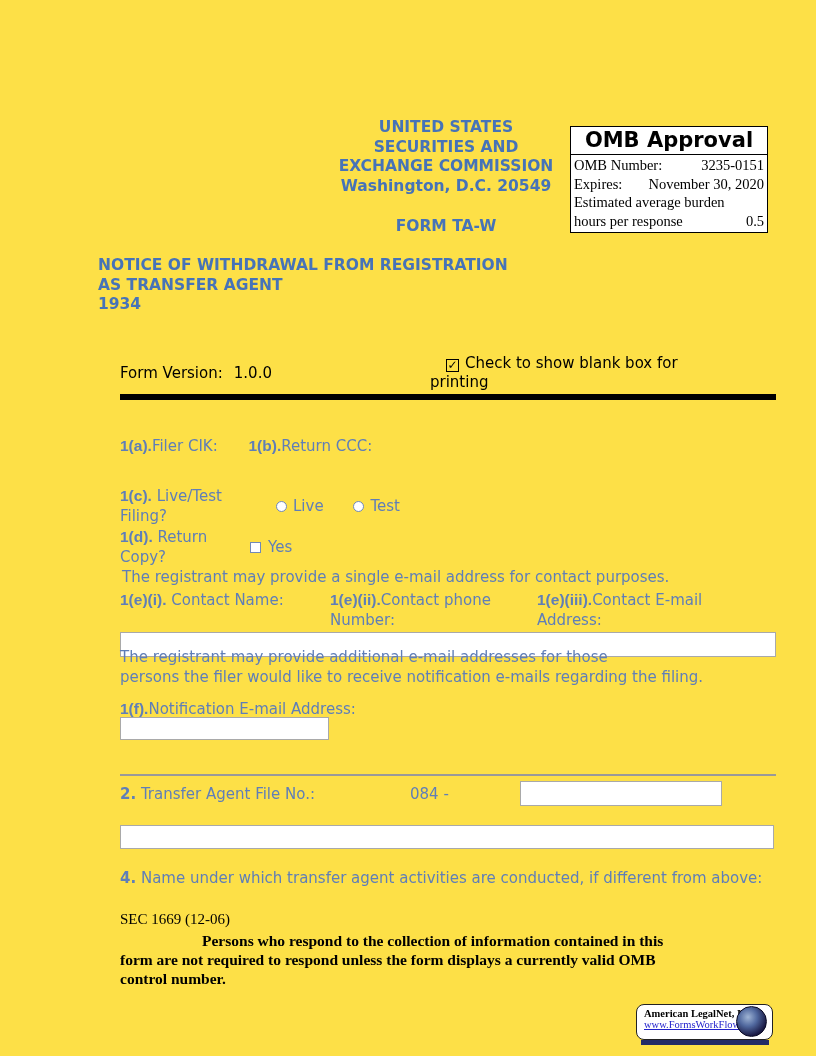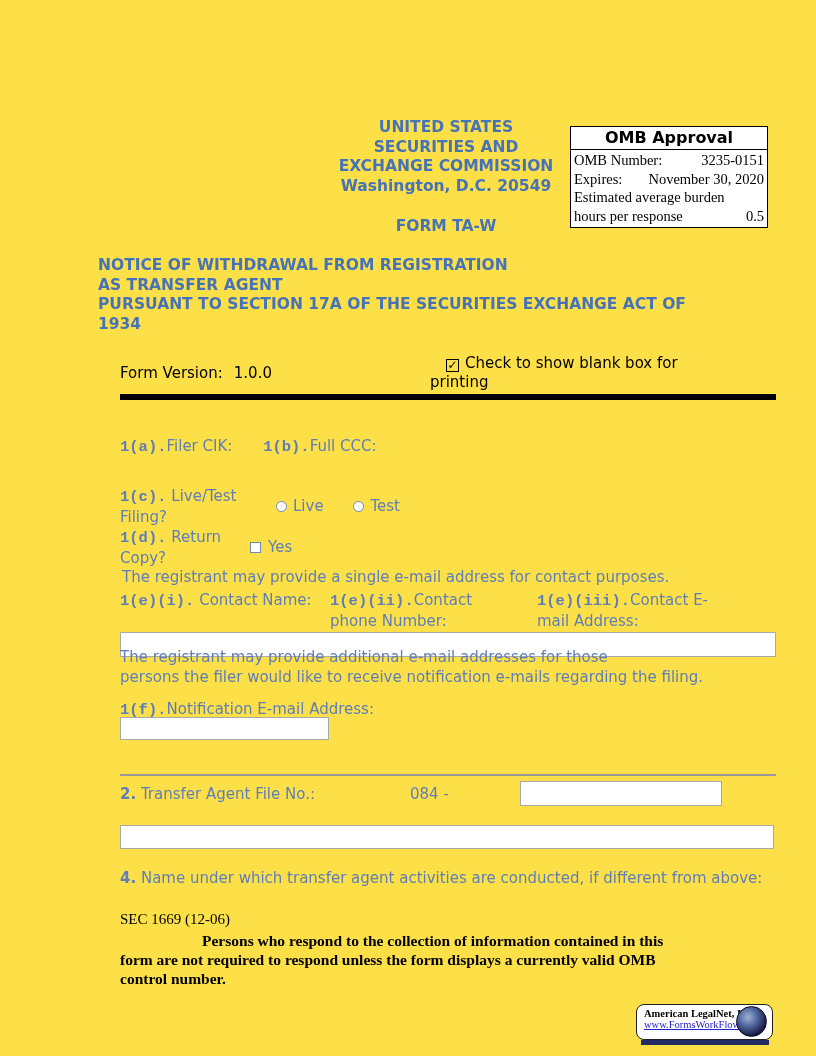--- a/index.html
+++ b/index.html
@@ -36,21 +36,21 @@
     font-size: 15.5px;
   }
   .omb-box {
     left: 570px; top: 126px; width: 198px;
     border: 1px solid #000;
     background: #fff;
   }
   .omb-title {
     font-family: "DejaVu Sans", sans-serif;
     font-weight: bold;
-    font-size: 16px;
+    font-size: 21px;
     text-align: center;
     border-bottom: 1px solid #000;
     padding: 1px 0 2px 0;
     color: #000;
   }
   .omb-body {
     font-family: "Liberation Serif", serif;
     font-size: 14.5px;
     color: #000;
     padding: 1px 3px 2px 3px;
@@ -88,21 +88,21 @@
     margin-right: 6px;
     text-indent: 0;
     color: #000;
   }
   .rule-thick { left: 120px; top: 394px; width: 656px; height: 6px; background: #000; }
   .rule-thin  { left: 120px; top: 774px; width: 656px; height: 2px; background: #999; }
 
   
   .lblrow { font-size: 15px; color: var(--label-blue); line-height: 20px; }
   .num {
-    font-family: Liberation Mono, monospace;
+    font-family: Liberation Sans, sans-serif;
     font-weight: bold;
     font-size: 15.5px;
     color: var(--label-blue);
   }
   .secnum { font-weight: bold; color: var(--label-blue); font-size: 15px; }
 
   .radio {
     display: inline-block;
     width: 11px; height: 11px;
     border: 1px solid #7189B8;
@@ -208,36 +208,35 @@
         <span>0.5</span>
       </div>
     </div>
   </div>
 
   <div class="abs form-name">FORM TA-W</div>
 
   <div class="abs main-title">
     <div>NOTICE OF WITHDRAWAL FROM REGISTRATION</div>
     <div>AS TRANSFER AGENT</div>
-    <div>PURSUANT TO SECTION 17A OF THE SECURITIES EXCHANGE ACT OF</div>
     <div>1934</div>
   </div>
 
   <div class="abs version">
     <span>Form Version:</span><span class="val">1.0.0</span>
   </div>
   <div class="abs print-check">
     <span class="cbox-black">✓</span><span>Check to show blank box for printing</span>
   </div>
 
   <div class="abs rule-thick"></div>
 
   <div class="abs lblrow" style="left:120px; top:436px;">
     <span><span class="num">1(a).</span><span>Filer CIK:</span></span>
-    <span style="margin-left:26px;"><span class="num">1(b).</span><span>Full CCC:</span></span>
+    <span style="margin-left:26px;"><span class="num">1(b).</span><span>Return CCC:</span></span>
   </div>
 
   <div class="abs lblrow" style="left:120px; top:486px; width:122px;">
     <span class="num">1(c).</span><span> Live/Test Filing?</span>
   </div>
   <div class="abs lblrow" style="left:276px; top:496px;">
     <span><span class="radio"></span><span>Live</span></span>
     <span style="margin-left:25px;"><span class="radio"></span><span>Test</span></span>
   </div>
 

